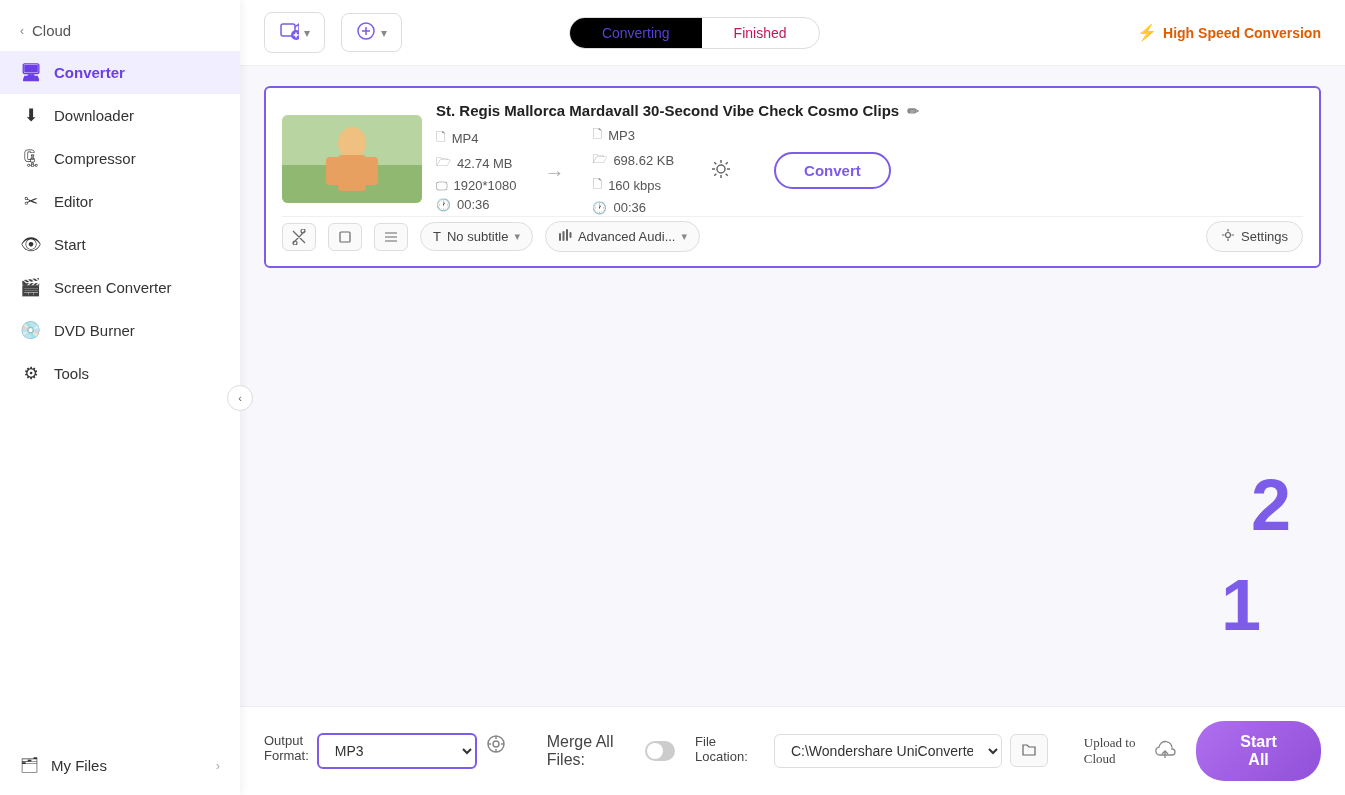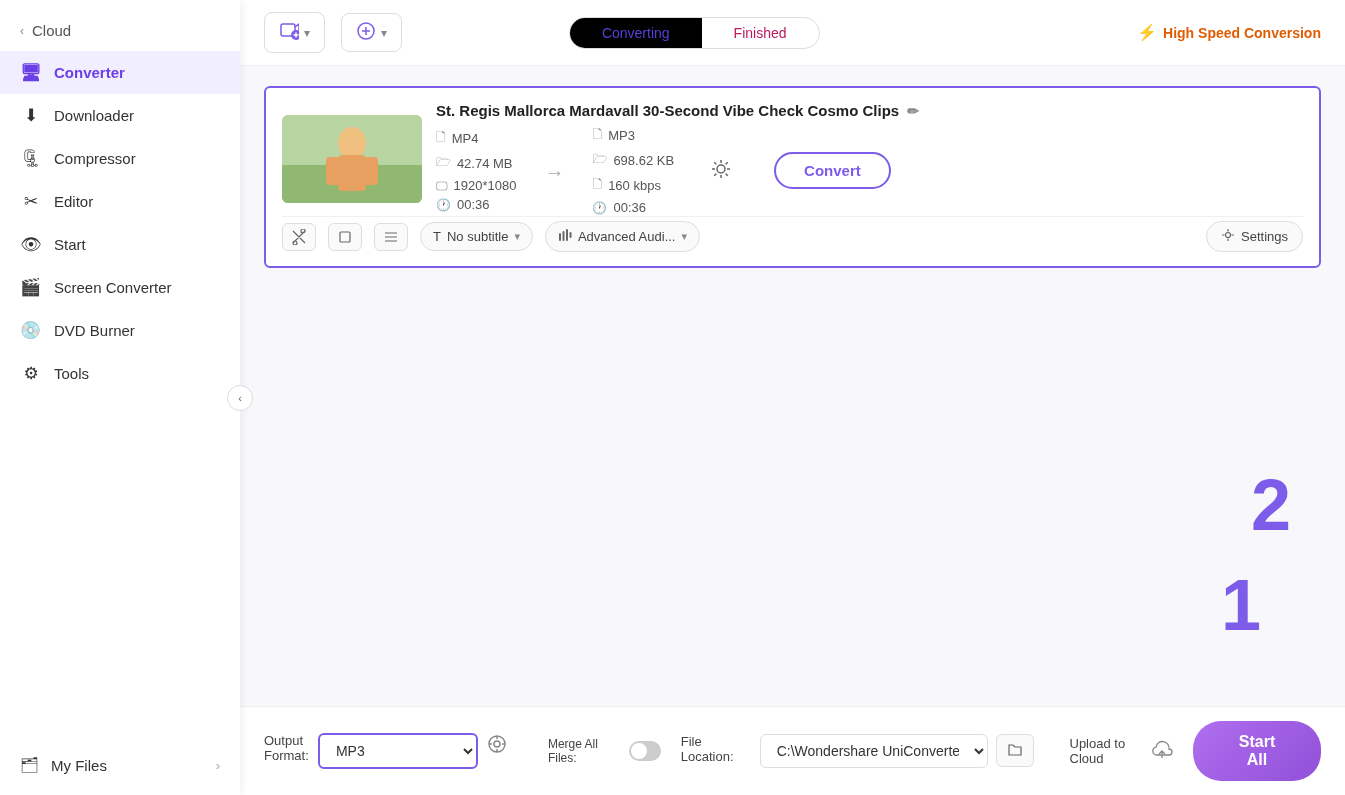--- a/index.html
+++ b/index.html
@@ -294,21 +294,21 @@
     .folder-btn {
       padding: 6px 10px;
       border: 1px solid #ddd;
       border-radius: 6px;
       background: #fafafa;
       cursor: pointer;
       color: #666;
     }
     .merge-row {
       display: flex; align-items: center; gap: 12px;
-      font-size: 12px; color: #444;
+      font-size: 16px; color: #444;
       margin-left: 20px;
     }
     .toggle {
       width: 38px; height: 20px;
       background: #ccc;
       border-radius: 10px;
       position: relative;
       cursor: pointer;
     }
     .toggle-knob {
@@ -593,21 +593,21 @@
       <select class="location-select">
         <option>C:\Wondershare UniConverter 1</option>
       </select>
       <button class="folder-btn">
         <svg width="16" height="16" viewBox="0 0 16 16" fill="none">
           <path d="M2 4h4l2 2h6v8H2z" stroke="#666" stroke-width="1.2" fill="none"></path>
         </svg>
       </button>
     </div>
 
-    <div class="upload-row" style="margin-left:16px;">
+    <div class="upload-row" style="margin-left:16px;font-family:Liberation Serif, serif;">
       <span>Upload to Cloud</span>
       <button style="background:none;border:none;cursor:pointer;">
         <svg width="22" height="22" viewBox="0 0 22 22" fill="none">
           <path d="M6 16a4 4 0 01-1-7.9A6 6 0 0118 10a3 3 0 010 6H6z" stroke="#888" stroke-width="1.3" fill="none"></path>
           <path d="M11 19v-6M8 15l3-3 3 3" stroke="#888" stroke-width="1.3"></path>
         </svg>
       </button>
     </div>
 
     <button class="start-btn">Start All</button>

